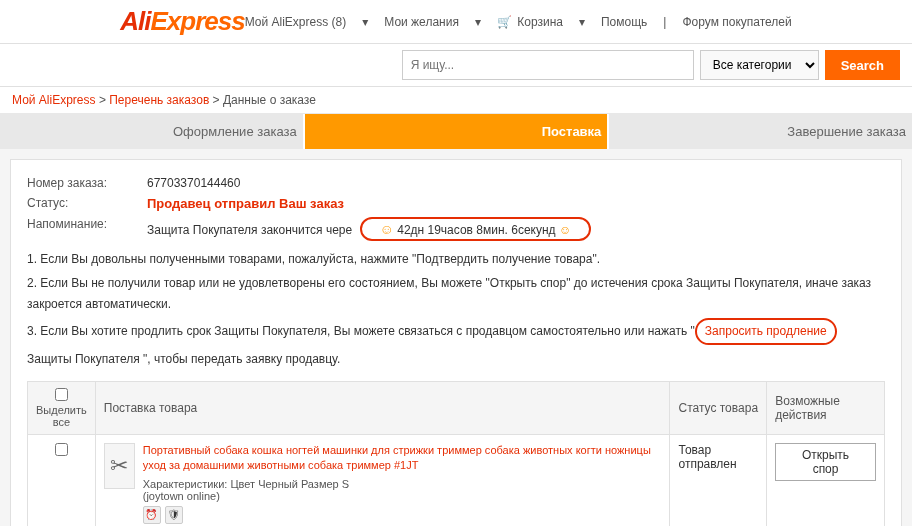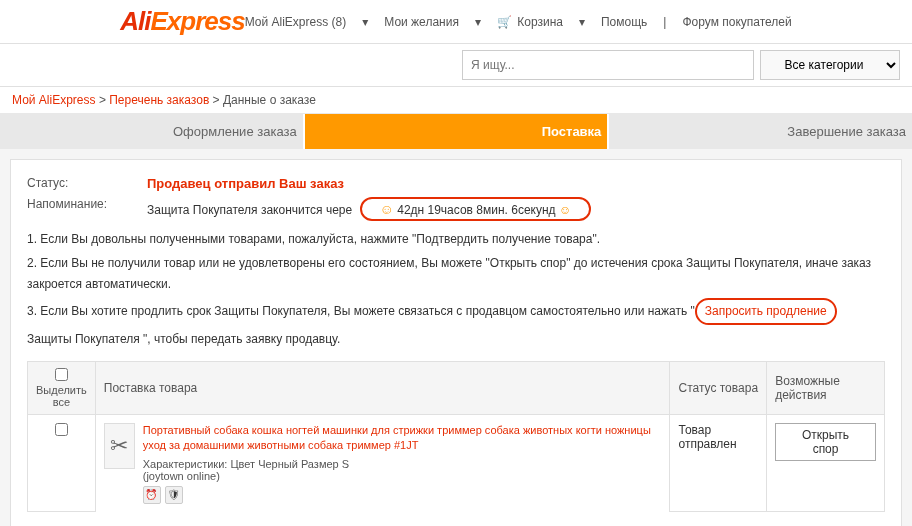--- a/index.html
+++ b/index.html
@@ -48,22 +48,21 @@
       padding: 0 8px;
       font-size: 12px;
       color: #999;
     }
     .search-category {
       height: 30px;
       border: 1px solid #ccc;
       padding: 0 8px;
       font-size: 12px;
       background: #f9f9f9;
-      width: 140px;
-      text-align: center;
+      width: 119px;
     }
     .search-button {
       height: 30px;
       background: #f60;
       color: #fff;
       border: none;
       padding: 0 16px;
       font-size: 13px;
       font-weight: bold;
       cursor: pointer;
@@ -229,20 +228,21 @@
     <span>|</span>
     <a href="#">Форум покупателей</a>
   </div>
 </div>
 
 <div class="search-bar">
   <input class="search-input" type="text" placeholder="Я ищу..." style="">
   <select class="search-category">
     <option>Все категории</option>
   </select>
+  <button class="search-button">Search</button>
 </div>
 
 <div class="breadcrumb">
   <a href="#">Мой AliExpress</a>
   <span> &gt; </span>
   <a href="#">Перечень заказов</a>
   <span> &gt; </span>
   <span>Данные о заказе</span>
 </div>
 
@@ -254,20 +254,24 @@
     <span>Поставка</span>
   </div>
   <div class="step">
     <span>Завершение заказа</span>
   </div>
 </div>
 
 <div class="main-content">
 
   <div class="order-info">
+    <div class="row">
+      <span class="label">Номер заказа:</span>
+      <span class="value">67703370144460</span>
+    </div>
     <div class="row">
       <span class="label">Статус:</span>
       <span class="status-text">Продавец отправил Ваш заказ</span>
     </div>
     <div class="row">
       <span class="label">Напоминание:</span>
       <span class="value">
         <span>Защита Покупателя закончится чере</span>
         <span class="timer-badge circled" style="margin-left:4px;">
           <span class="smiley">☺</span>

